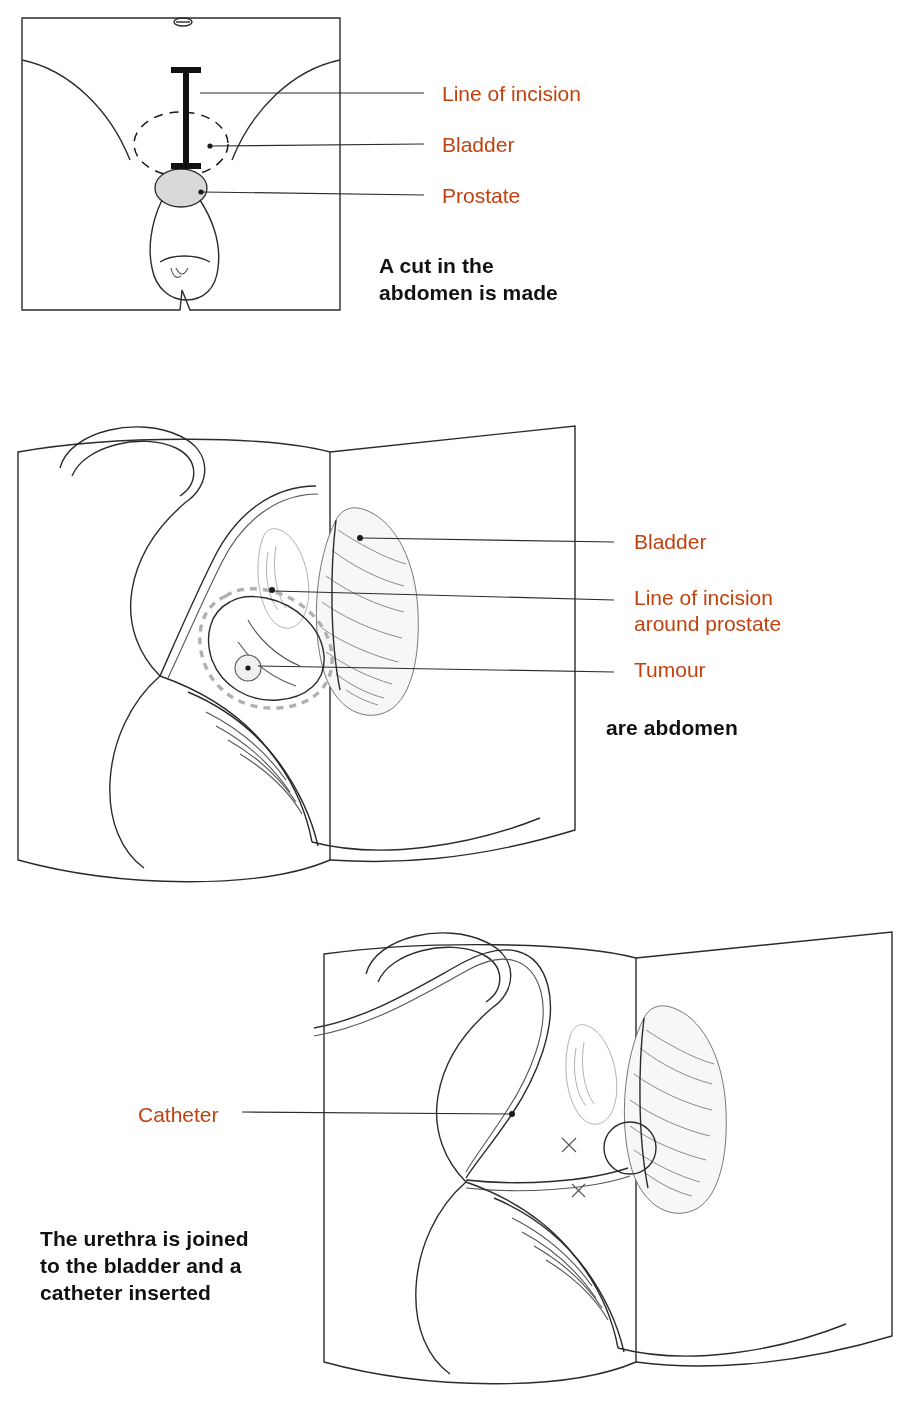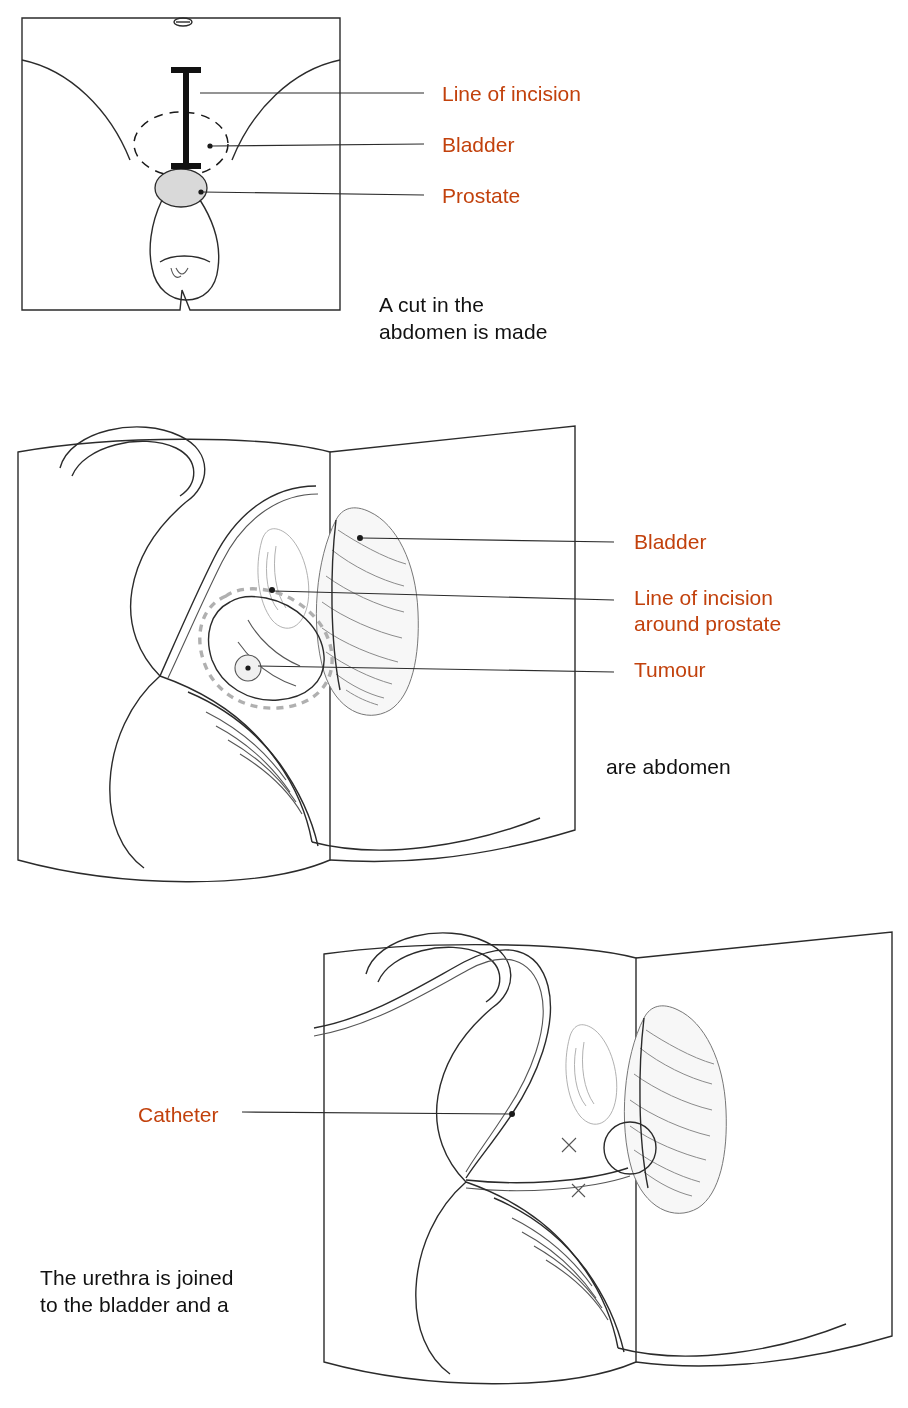--- a/index.html
+++ b/index.html
@@ -15,24 +15,23 @@
     color: #1a1a1a;
     overflow: hidden;
   }
   .panel {
     position: absolute;
   }
   .caption {
     position: absolute;
     font-size: 21px;
     line-height: 1.28;
-    font-weight: 400;
+    font-weight: 700;
     color: #111;
     letter-spacing: .1px;
-    margin-top: 39px;
   }
   .callout-label {
     position: absolute;
     font-size: 21px;
     line-height: 1.25;
     color: #c2410c;
     white-space: nowrap;
   }
   svg { display: block; overflow: visible; }
   .ln { fill: none; stroke: #2b2b2b; stroke-width: 1.4; }
@@ -207,13 +206,14 @@
     <circle class="dot" cx="212" cy="214" r="3"></circle>
     <line class="leader" x1="-58" y1="212" x2="210" y2="214"></line>
   </svg>
 </div>
 
 <div class="callout-label" style="left:138px; top:1102px;">Catheter</div>
 
 <div class="caption" style="left:40px; top:1226px;">
   <div>The urethra is joined</div>
   <div>to the bladder and a</div>
+  <div>catheter inserted</div>
 </div>
 
 </body></html>

